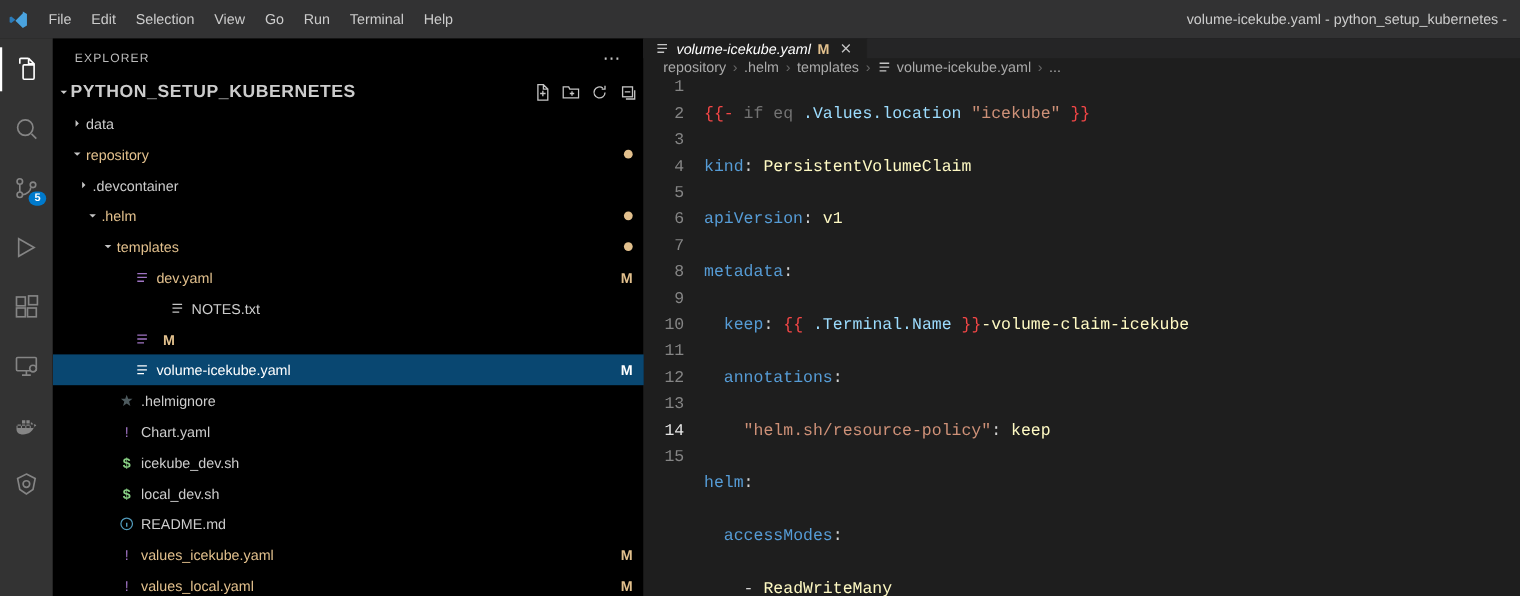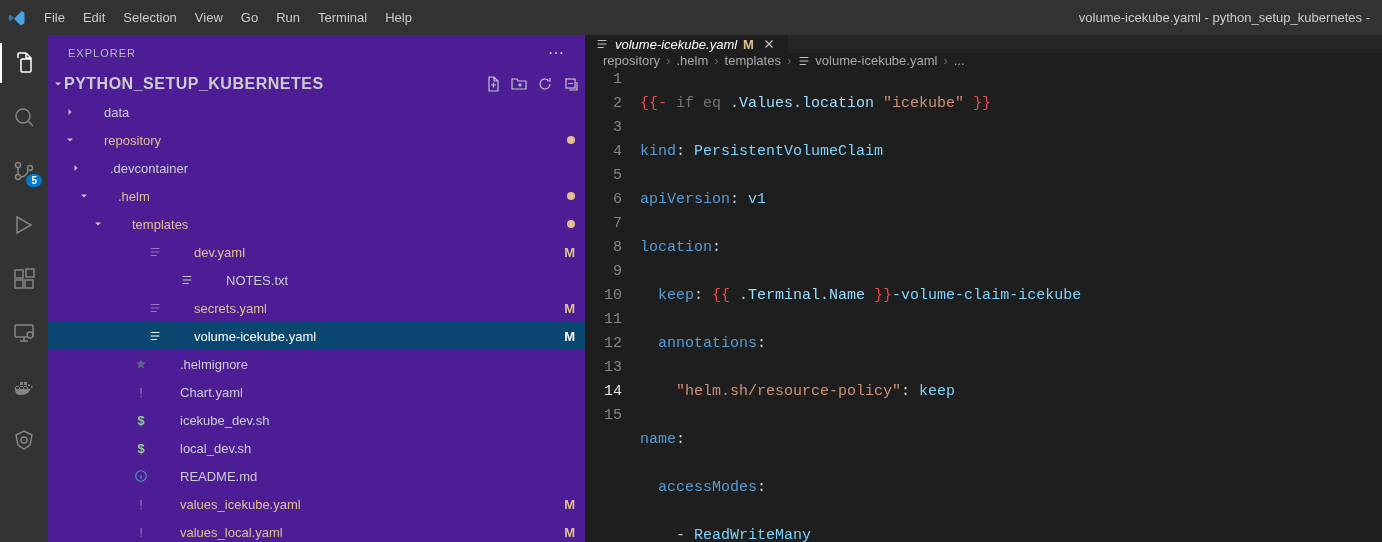--- a/index.html
+++ b/index.html
@@ -67,21 +67,21 @@
   right: 6px;
   background: #007acc;
   color: white;
   border-radius: 10px;
   font-size: 10px;
   padding: 1px 5px;
   font-weight: bold;
 }
 .sidebar {
   width: 537px;
-  background: #4c1d95;
+  background: #000000;
   display: flex;
   flex-direction: column;
 }
 .sidebar-header {
   height: 35px;
   display: flex;
   align-items: center;
   justify-content: space-between;
   padding: 0 20px 0 20px;
   color: #bbbbbb;
@@ -105,21 +105,20 @@
 }
 .section-actions span { color: #c5c5c5; cursor: pointer; }
 .tree { flex: 1; overflow-y: auto; }
 .tree-item {
   height: 28px;
   display: flex;
   align-items: center;
   padding-right: 10px;
   cursor: pointer;
   color: #cccccc;
-  gap: 26px;
 }
 .tree-item.selected { background: #094771; color: #ffffff; }
 .tree-item .chevron {
   width: 16px;
   display: inline-flex;
   justify-content: center;
   color: #c5c5c5;
 }
 .tree-item .icon {
   width: 18px;
@@ -194,21 +193,21 @@
   color: #858585;
   padding-right: 18px;
   user-select: none;
 }
 .gutter .ln { height: 24px; }
 .gutter .ln.active { color: #e5e5e5; }
 .code { flex: 1; white-space: pre; color: #d4d4d4; }
 .code .line { height: 24px; }
 .tok-key { color: #569cd6; }
 .tok-punc { color: #d4d4d4; }
-.tok-val { color: #7dd3fc; }
+.tok-val { color: #fef9c3; }
 .tok-str { color: #ce9178; }
 .tok-templ { color: #737373; }
 .tok-brace { color: #f44747; }
 .tok-var { color: #9cdcfe; }
 .more-icon { color: #c5c5c5; cursor: pointer; font-size: 16px; letter-spacing: 1px; }
 .file-icon-yaml { color: #a074c4; }
 .file-icon-txt { color: #c5c5c5; }
 .file-icon-sh { color: #89d185; }
 .file-icon-md { color: #519aba; }
 .file-icon-ignore { color: #6d8086; }
@@ -391,21 +390,20 @@
           </span>
         <span class="label">NOTES.txt</span>
       </div>
       <div class="tree-item modified" style="padding-left:56px">
         <span class="chevron"></span>
         <span class="icon file-icon-yaml">
             <svg width="14" height="14" viewBox="0 0 16 16" fill="none" stroke="currentColor" stroke-width="1.4">
               <path d="M3 4h10M3 8h10M3 12h7"></path>
             </svg>
           </span>
-        <span class="label">secrets.yaml</span>
         <span class="status">M</span>
       </div>
       <div class="tree-item modified selected" style="padding-left:56px">
         <span class="chevron"></span>
         <span class="icon">
             <svg width="14" height="14" viewBox="0 0 16 16" fill="none" stroke="currentColor" stroke-width="1.4">
               <path d="M3 4h10M3 8h10M3 12h7"></path>
             </svg>
           </span>
         <span class="label" style="color:#fff">volume-icekube.yaml</span>
@@ -508,25 +506,25 @@
         <div class="ln">11</div>
         <div class="ln">12</div>
         <div class="ln">13</div>
         <div class="ln active">14</div>
         <div class="ln">15</div>
       </div>
       <div class="code">
 <div class="line"><span class="tok-brace">{{-</span><span class="tok-templ"> if eq </span><span class="tok-var">.Values.location</span><span class="tok-str"> "icekube" </span><span class="tok-brace">}}</span></div>
 <div class="line"><span class="tok-key">kind</span><span class="tok-punc">: </span><span class="tok-val">PersistentVolumeClaim</span></div>
 <div class="line"><span class="tok-key">apiVersion</span><span class="tok-punc">: </span><span class="tok-val">v1</span></div>
-<div class="line"><span class="tok-key">location</span><span class="tok-punc">:</span></div>
+<div class="line"><span class="tok-key">metadata</span><span class="tok-punc">:</span></div>
 <div class="line">  <span class="tok-key">keep</span><span class="tok-punc">: </span><span class="tok-brace">{{</span><span class="tok-var"> .Terminal.Name </span><span class="tok-brace">}}</span><span class="tok-val">-volume-claim-icekube</span></div>
 <div class="line">  <span class="tok-key">annotations</span><span class="tok-punc">:</span></div>
 <div class="line">    <span class="tok-str">"helm.sh/resource-policy"</span><span class="tok-punc">: </span><span class="tok-val">keep</span></div>
-<div class="line"><span class="tok-key">name</span><span class="tok-punc">:</span></div>
+<div class="line"><span class="tok-key">helm</span><span class="tok-punc">:</span></div>
 <div class="line">  <span class="tok-key">accessModes</span><span class="tok-punc">:</span></div>
 <div class="line">    <span class="tok-punc">- </span><span class="tok-val">ReadWriteMany</span></div>
 
 
 
 
 
       </div>
     </div>
   </div>

